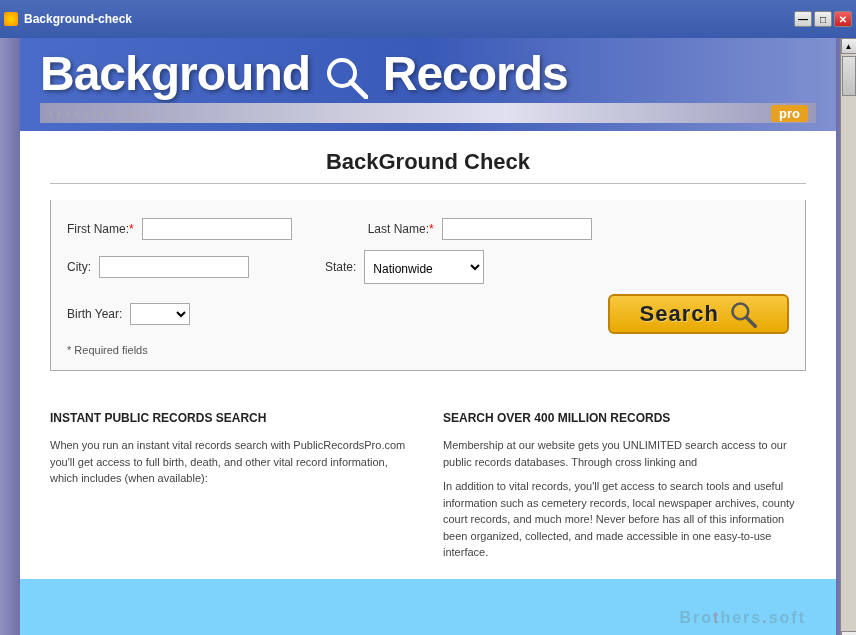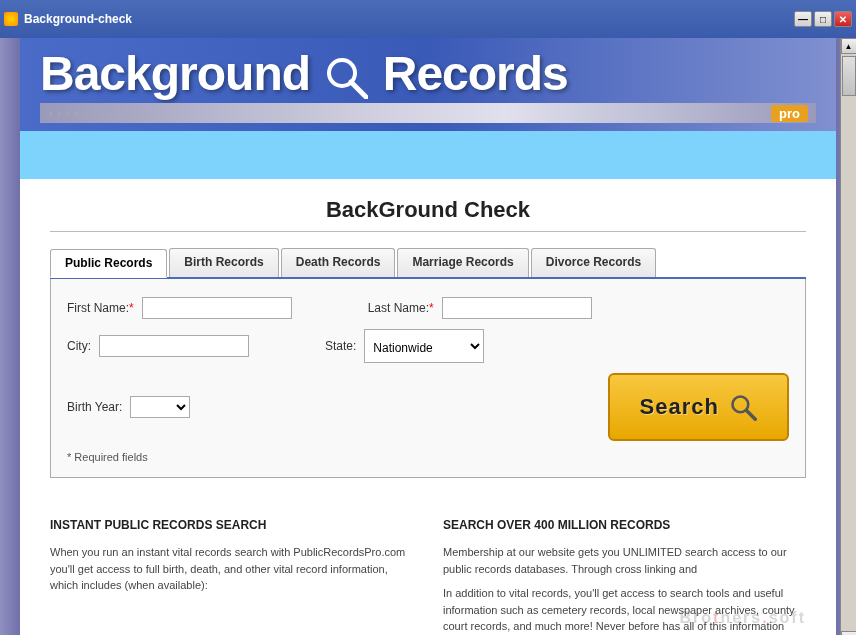--- a/index.html
+++ b/index.html
@@ -136,21 +136,20 @@
       padding: 0 30px 20px 30px;
       background: white;
     }
 
     .page-title {
       text-align: center;
       font-size: 22px;
       font-weight: bold;
       color: #222;
       padding: 18px 0 8px 0;
-      margin-top: 48px;
     }
 
     .divider {
       border: none;
       border-top: 1px solid #bbb;
       margin-bottom: 16px;
     }
 
     
     .tabs {
@@ -242,21 +241,21 @@
     
     .search-btn-wrap {
       display: flex;
       justify-content: center;
       align-items: center;
     }
     .search-button {
       background: linear-gradient(to bottom, #f8c840, #e8a800);
       border: 2px solid #c08000;
       border-radius: 6px;
-      padding: 18px 30px;
+      padding: 4px 30px;
       cursor: pointer;
       display: flex;
       align-items: center;
       gap: 10px;
       font-size: 22px;
       font-weight: bold;
       color: #222;
       letter-spacing: 1px;
       text-shadow: 1px 1px 0 rgba(255,255,255,0.4);
       min-width: 180px;
@@ -345,27 +344,20 @@
           <span style="color:#aaa;font-size:14px;">›</span>
           <span style="margin-left:auto;background:#e8a020;color:white;font-weight:bold;font-size:13px;padding:1px 8px;border-radius:3px;">pro</span>
         </div>
       </div>
     </div>
 
     <div class="page-content">
       <div class="page-title">BackGround Check</div>
       <hr class="divider">
 
-      <div class="tabs">
-        <div class="tab active">Public Records</div>
-        <div class="tab">Birth Records</div>
-        <div class="tab">Death Records</div>
-        <div class="tab">Marriage Records</div>
-        <div class="tab">Divorce Records</div>
-      </div>
 
       <div class="form-box">
 
         <div class="form-row">
           <label class="form-label">
             <span>First Name:</span><span class="required-star">*</span>
           </label>
           <input type="text" class="form-input input-name" style="">
 
           <span style="margin-left:60px;"></span>

